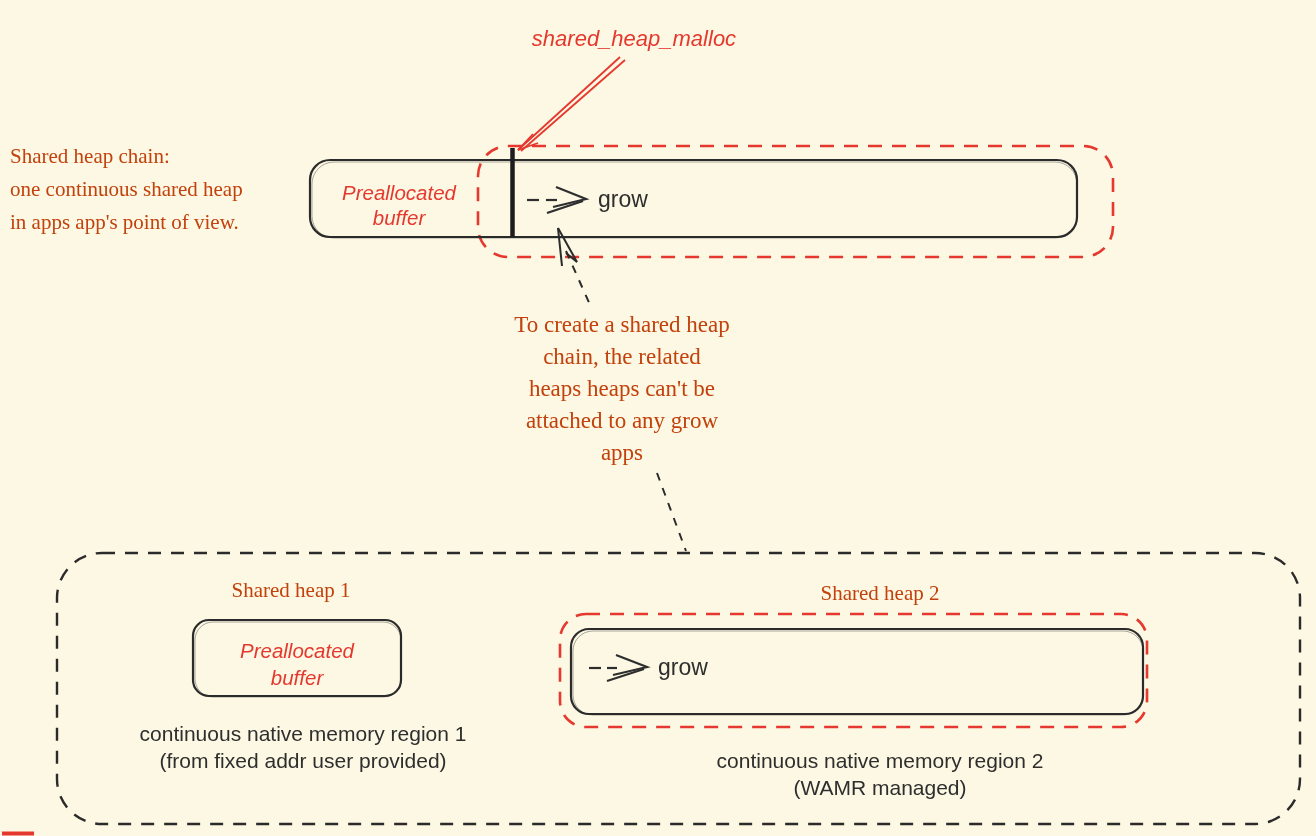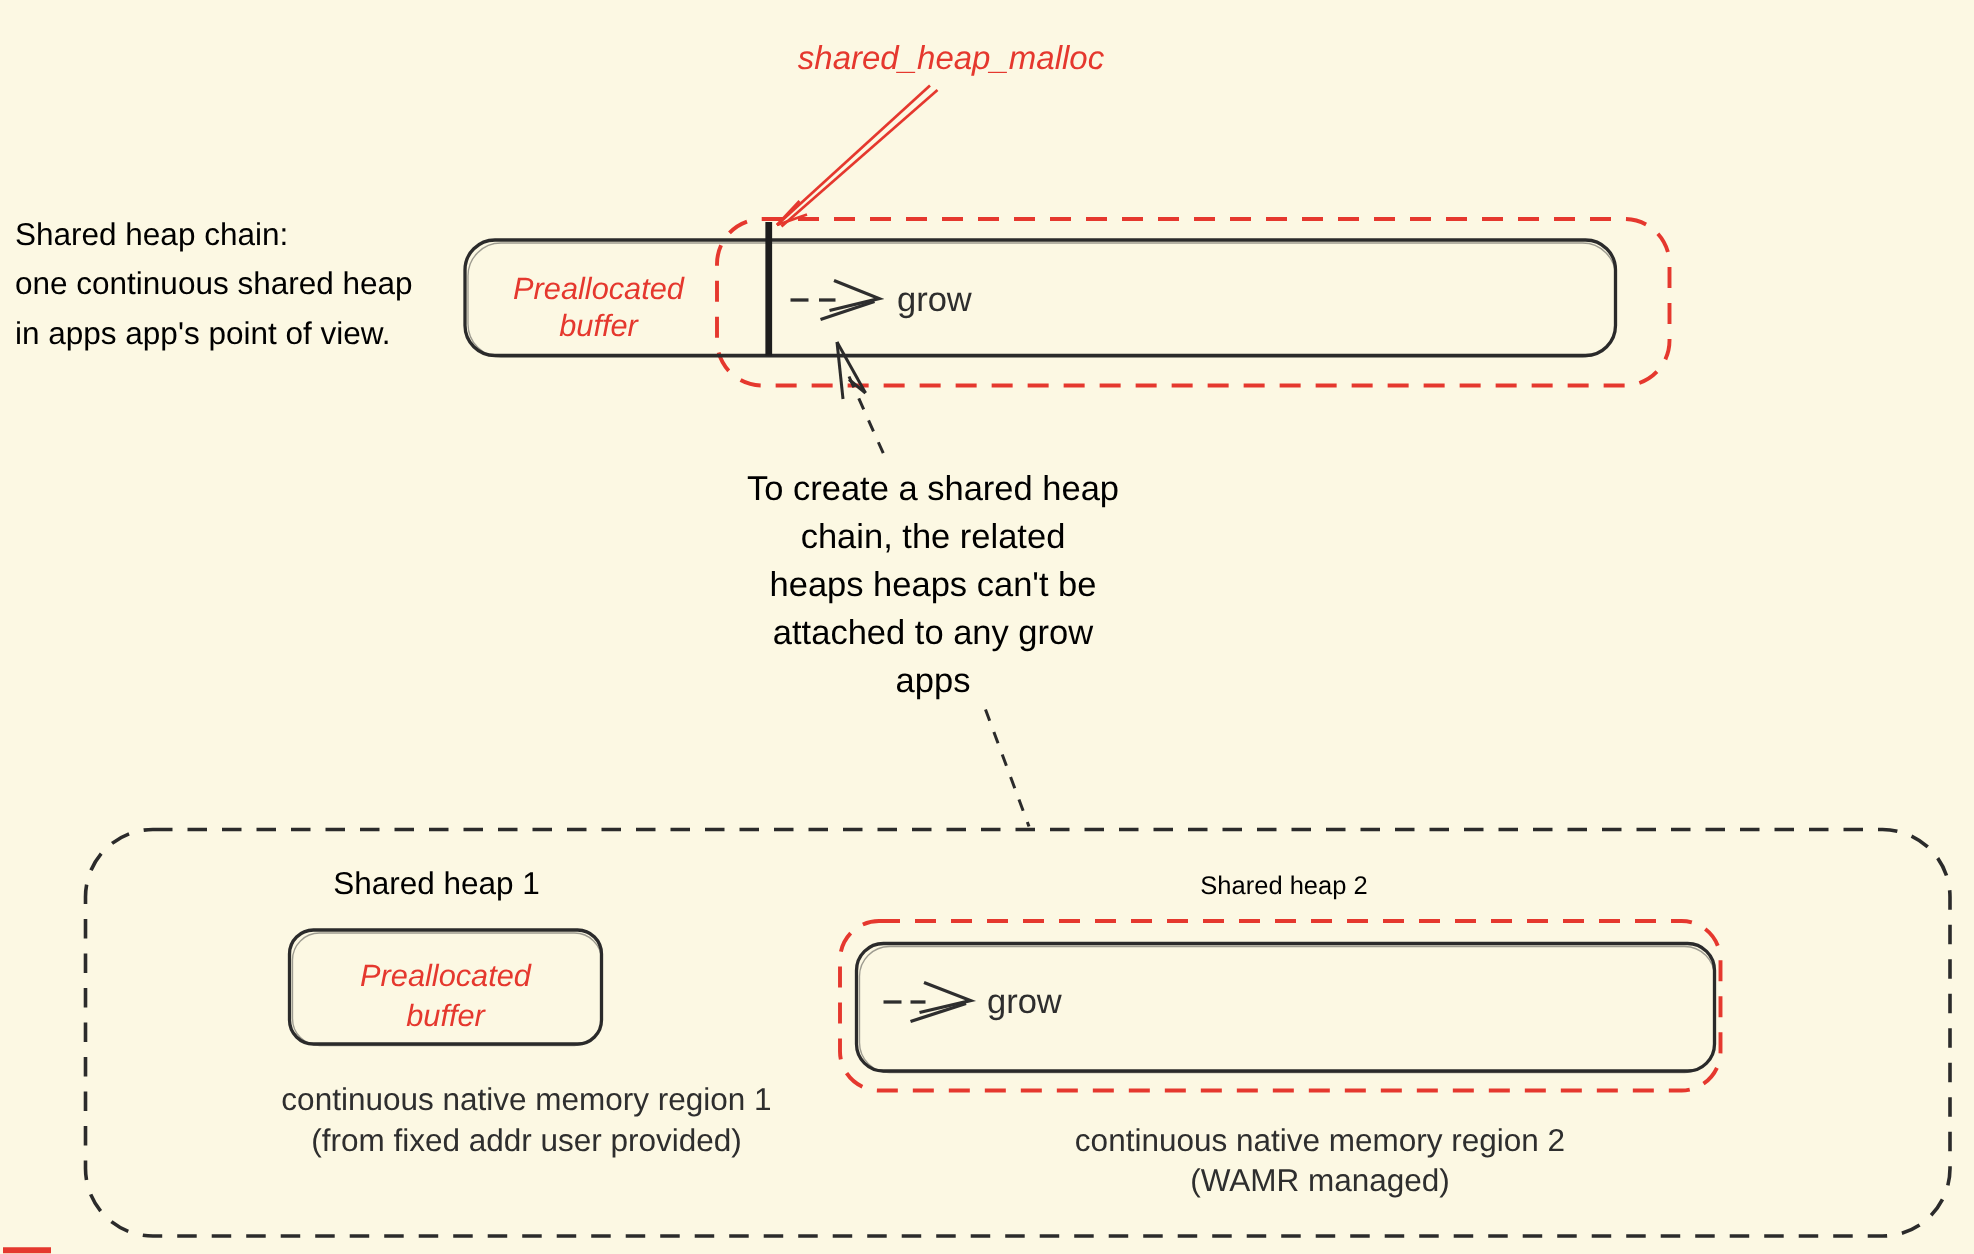--- a/index.html
+++ b/index.html
@@ -3,21 +3,21 @@
 <meta charset="utf-8">
 <style>
   html,body{margin:0;padding:0;}
   body{
     width:1316px;height:836px;position:relative;overflow:hidden;
     background:#fcf8e3;
     font-family:"Liberation Sans",sans-serif;
   }
   .abs{position:absolute;}
   .centered{transform:translateX(-50%);text-align:center;white-space:nowrap;}
-  .rounded-font{font-family:Liberation Sans, sans-serif;color:#000000;}
+  .rounded-font{font-family:Liberation Serif, serif;color:#c2410c;}
   .arial-font{font-family:"Liberation Sans",sans-serif;color:#2e2e2e;}
   .red-text{color:#e5382e;font-style:italic;}
   svg{position:absolute;left:0;top:0;}
   .note-line{white-space:nowrap;}
 </style>
 </head>
 <body>
 
 <svg width="1316" height="836" viewBox="0 0 1316 836">
 
@@ -95,25 +95,25 @@
   <div>apps</div>
 </div>
 
 <div class="abs centered rounded-font" style="left:291px;top:578px;font-size:21px;">Shared heap 1</div>
 
 <div class="abs centered red-text" style="left:297px;top:637px;font-size:20.5px;line-height:27px;">
   <div>Preallocated</div>
   <div>buffer</div>
 </div>
 
-<div class="abs centered arial-font" style="left:303px;top:720px;font-size:21px;line-height:27px;margin-left:48px;">
+<div class="abs centered arial-font" style="left:303px;top:720px;font-size:21px;line-height:27px;">
   <div>continuous native memory region 1</div>
   <div>(from fixed addr user provided)</div>
 </div>
 
-<div class="abs centered rounded-font" style="left:856px;top:581px;font-size:17px;">Shared heap 2</div>
+<div class="abs centered rounded-font" style="left:880px;top:581px;font-size:21px;">Shared heap 2</div>
 
 <div class="abs arial-font" style="left:658px;top:654px;font-size:23px;">grow</div>
 
 <div class="abs centered arial-font" style="left:880px;top:747px;font-size:21px;line-height:27px;text-align:center;">
   <div>continuous native memory region 2</div>
   <div>(WAMR managed)</div>
 </div>
 
 </body></html>

